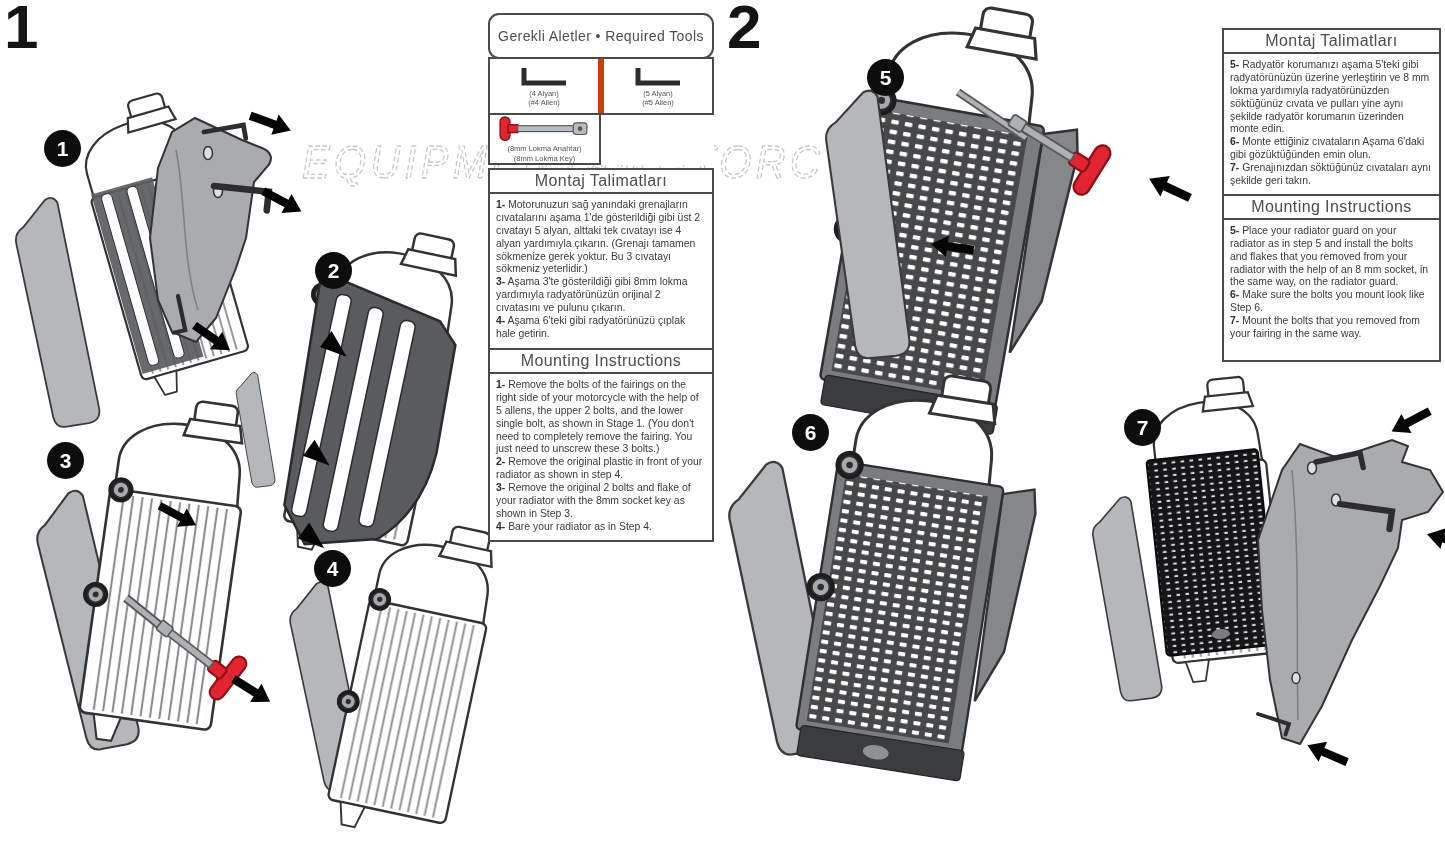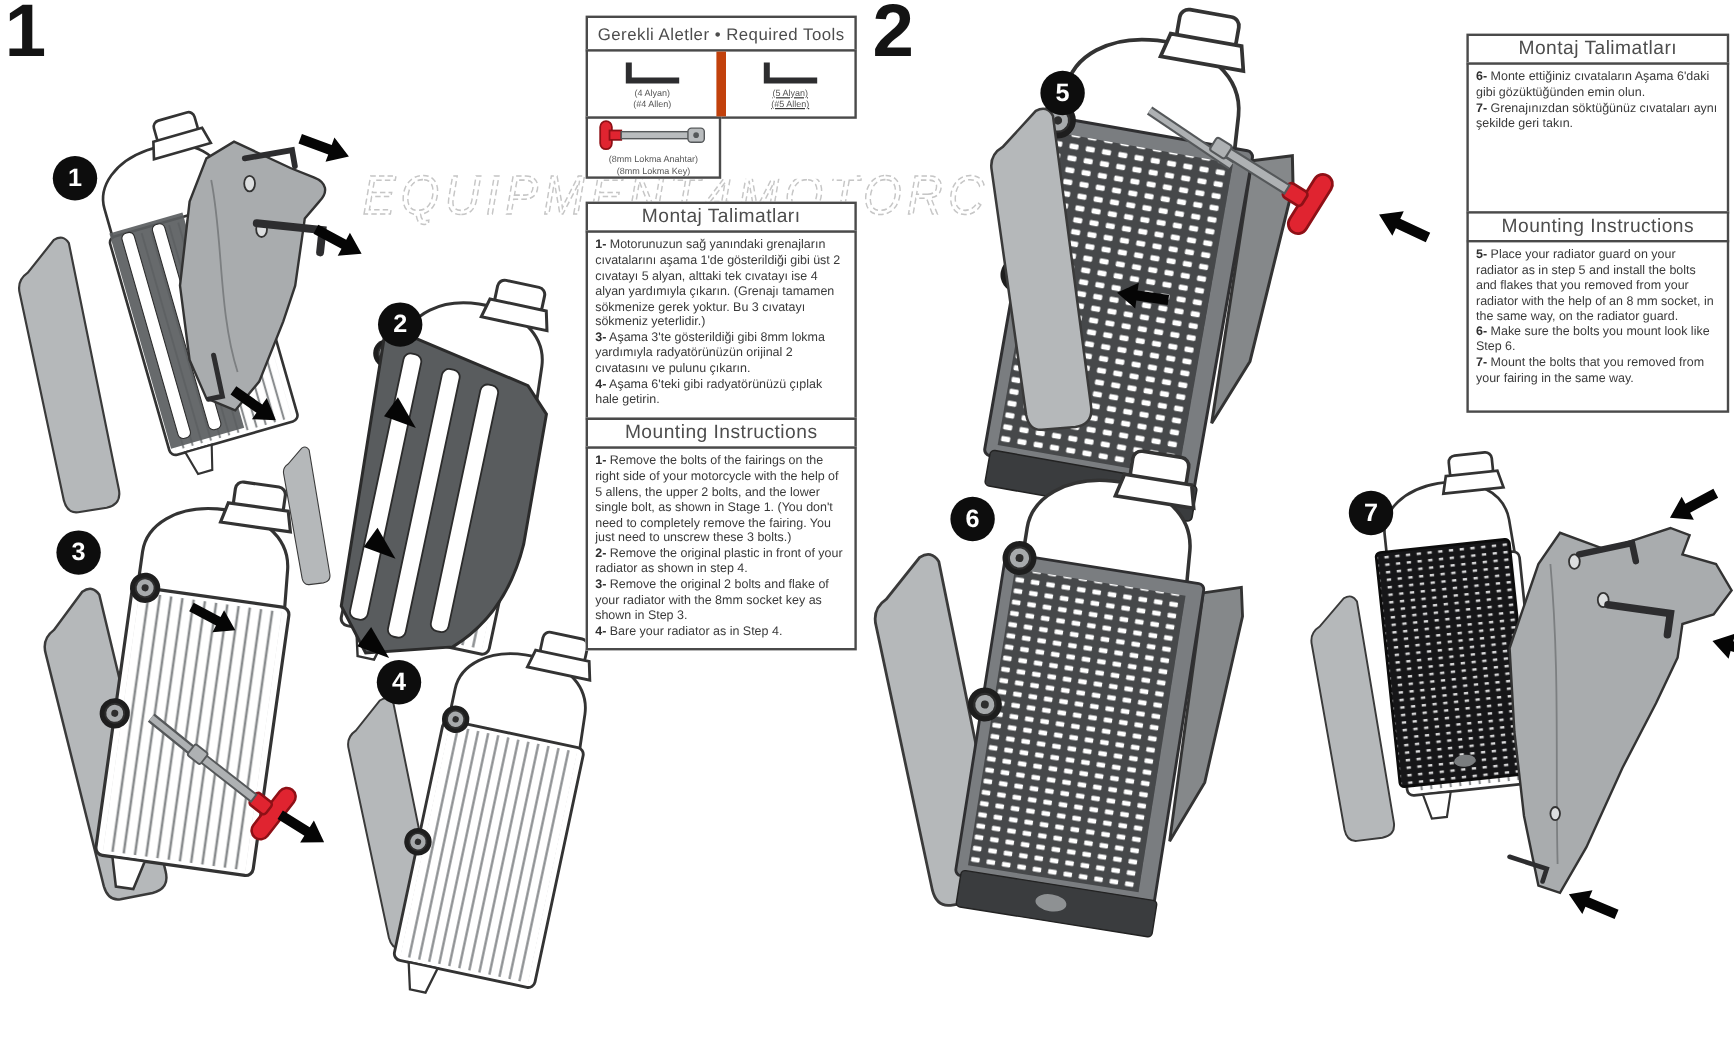--- a/index.html
+++ b/index.html
@@ -15,25 +15,25 @@
   
   .panel{background:#fff;}
   .p-box{border:2px solid #4a4a4a;background:#fff;box-sizing:border-box;}
   .p-head{display:flex;align-items:center;justify-content:center;
           font-size:16px;letter-spacing:.4px;color:#4d4d4d;}
   .p-body{font-size:10.4px;line-height:1.24;color:#3a3a3a;padding:5px 6px 6px 6px;}
   .p-body p{margin:0;}
   .p-body b{font-weight:700;color:#2e2e2e;}
   .mt-collapse{margin-top:-2px;}
   
-  .tools-title{height:30px;font-size:14px;}
+  .tools-title{height:46px;font-size:14px;border-radius:11px;}
   .tools-row{display:flex;height:58px;}
   .tool-cell{flex:1;display:flex;flex-direction:column;align-items:center;
              justify-content:center;box-sizing:border-box;}
-  .tool-cell + .tool-cell{border-left:8px solid #c2410c;text-decoration:underline;}
+  .tool-cell + .tool-cell{border-left:6px solid #c2410c;}
   .tool-label{font-size:7.5px;color:#555;line-height:1.25;text-align:center;}
   .tools-row2{height:52px;width:50%;}
   svg{display:block;}
 </style>
 </head>
 <body>
 
 <svg class="abs" style="left:0;top:0" width="1445" height="868" viewBox="0 0 1445 868">
   <defs>
     <pattern id="fins" width="9" height="10" patternUnits="userSpaceOnUse">
@@ -249,20 +249,21 @@
     <p><b>1-</b><span> Remove the bolts of the fairings on the right side of your motorcycle with the help of 5 allens, the upper 2 bolts, and the lower single bolt, as shown in Stage 1. (You don't need to completely remove the fairing. You just need to unscrew these 3 bolts.)</span></p>
     <p><b>2-</b><span> Remove the original plastic in front of your radiator as shown in step 4.</span></p>
     <p><b>3-</b><span> Remove the original 2 bolts and flake of your radiator with the 8mm socket key as shown in Step 3.</span></p>
     <p><b>4-</b><span> Bare your radiator as in Step 4.</span></p>
   </div>
 </div>
 
 <div class="abs panel" style="left:1222px;top:28px;width:219px">
   <div class="p-box p-head" style="height:26px">Montaj Talimatları</div>
   <div class="p-box p-body mt-collapse" style="min-height:126px">
+    <p><b>5-</b><span> Radyatör korumanızı aşama 5'teki gibi radyatörünüzün üzerine yerleştirin ve 8 mm lokma yardımıyla radyatörünüzden söktüğünüz cıvata ve pulları yine aynı şekilde radyatör korumanın üzerinden monte edin.</span></p>
     <p><b>6-</b><span> Monte ettiğiniz cıvataların Aşama 6'daki gibi gözüktüğünden emin olun.</span></p>
     <p><b>7-</b><span> Grenajınızdan söktüğünüz cıvataları aynı şekilde geri takın.</span></p>
   </div>
   <div class="p-box p-head mt-collapse" style="height:26px">Mounting Instructions</div>
   <div class="p-box p-body mt-collapse" style="min-height:144px">
     <p><b>5-</b><span> Place your radiator guard on your radiator as in step 5 and install the bolts and flakes that you removed from your radiator with the help of an 8 mm socket, in the same way, on the radiator guard.</span></p>
     <p><b>6-</b><span> Make sure the bolts you mount look like Step 6.</span></p>
     <p><b>7-</b><span> Mount the bolts that you removed from your fairing in the same way.</span></p>
   </div>
 </div>

